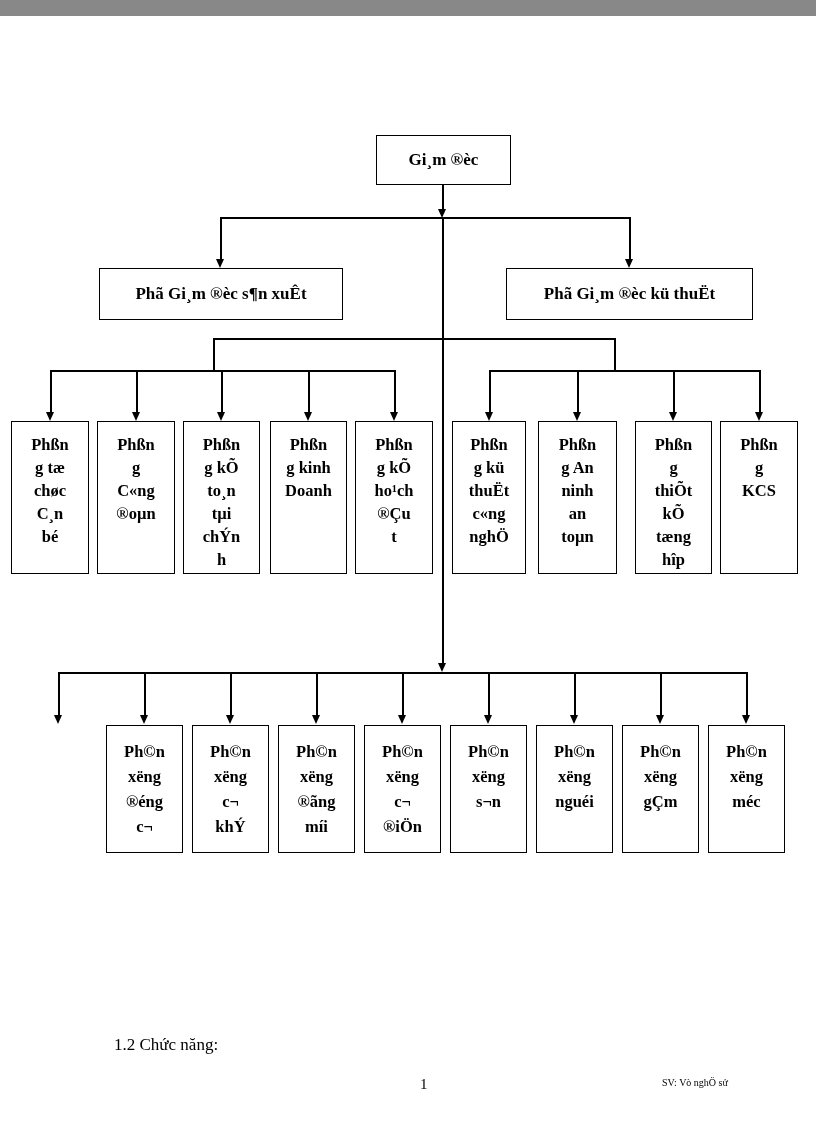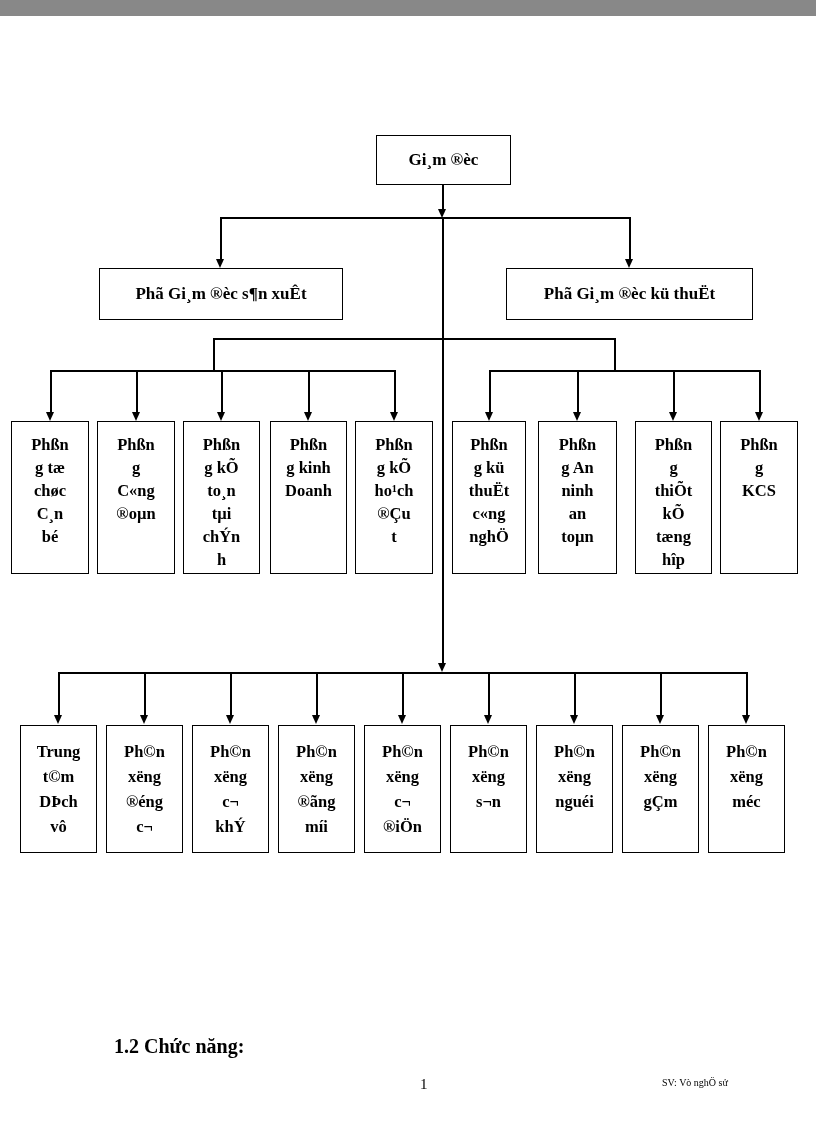--- a/index.html
+++ b/index.html
@@ -16,21 +16,21 @@
   .l3{top:405px;height:153px;font-size:16.5px;line-height:23px;padding-top:11px;overflow:hidden;}
   .l4{top:709px;height:128px;font-size:16.5px;line-height:25px;padding-top:13px;overflow:hidden;}
   .box-label{white-space:pre-line;display:block;}
   .hline{position:absolute;height:1.5px;background:#000;}
   .vline{position:absolute;width:1.5px;background:#000;}
   .arrow{
     position:absolute;width:0;height:0;
     border-left:4.5px solid transparent;border-right:4.5px solid transparent;
     border-top:9px solid #000;
   }
-  .heading{position:absolute;left:114px;top:1019px;font-size:20px;font-weight:bold;text-align:center;}
+  .heading{position:absolute;left:114px;top:1019px;font-size:17px;font-weight:normal;text-align:center;}
   .pagenum{position:absolute;left:420px;top:1060px;font-size:15px;}
   .footer{position:absolute;left:662px;top:1061px;font-size:10px;}
 </style>
 </head>
 <body>
 
 <div class="page">
 
   <div class="box single" style="left:376px;top:119px;width:135px;height:50px">
     <span class="box-label">Gi¸m ®èc</span>
@@ -97,26 +97,20 @@
 kÕ
 tæng
 hîp</span>
     </div>
   <div class="box l3" style="left:720px;width:78px">
       <span class="box-label">Phßn
 g
 KCS</span>
     </div>
 
-  <div class="box l4" style="left:20px;width:77px">
-      <span class="box-label">Trung
-t©m
-DÞch
-vô</span>
-    </div>
   <div class="box l4" style="left:106px;width:77px">
       <span class="box-label">Ph©n
 xëng
 ®éng
 c¬</span>
     </div>
   <div class="box l4" style="left:192px;width:77px">
       <span class="box-label">Ph©n
 xëng
 c¬

